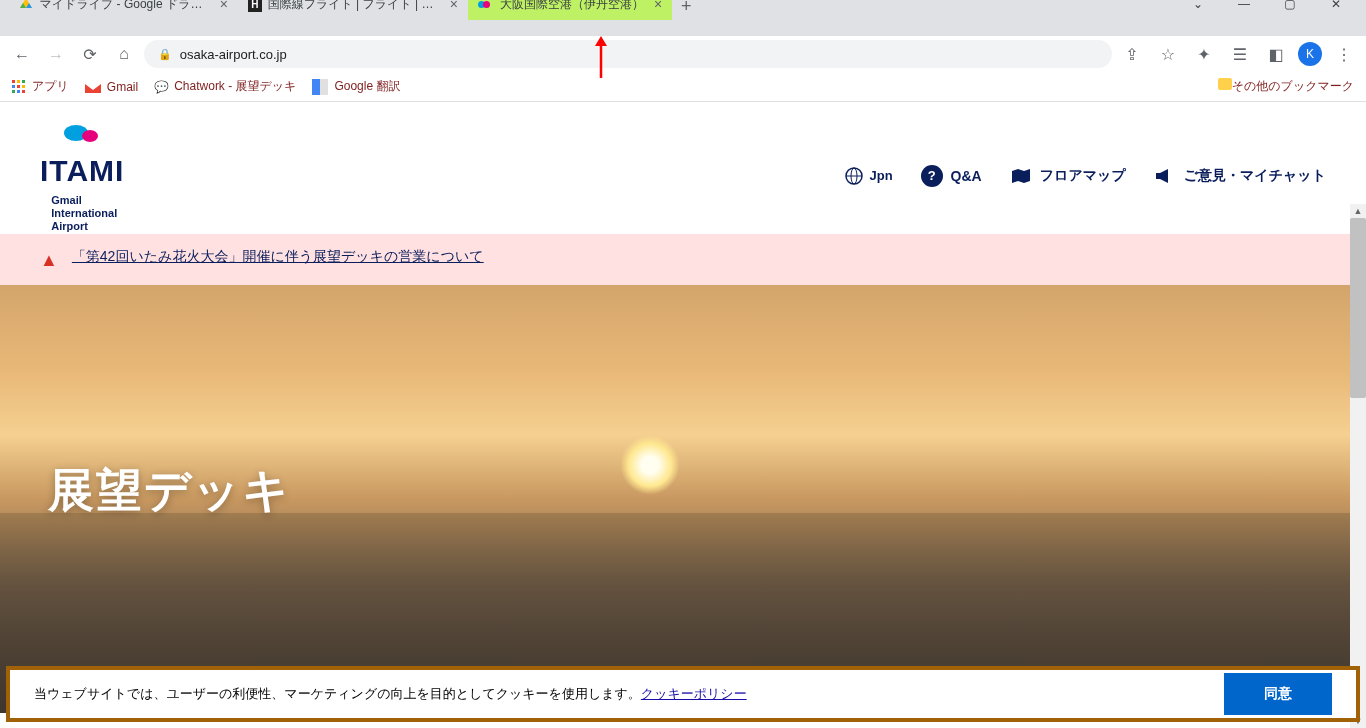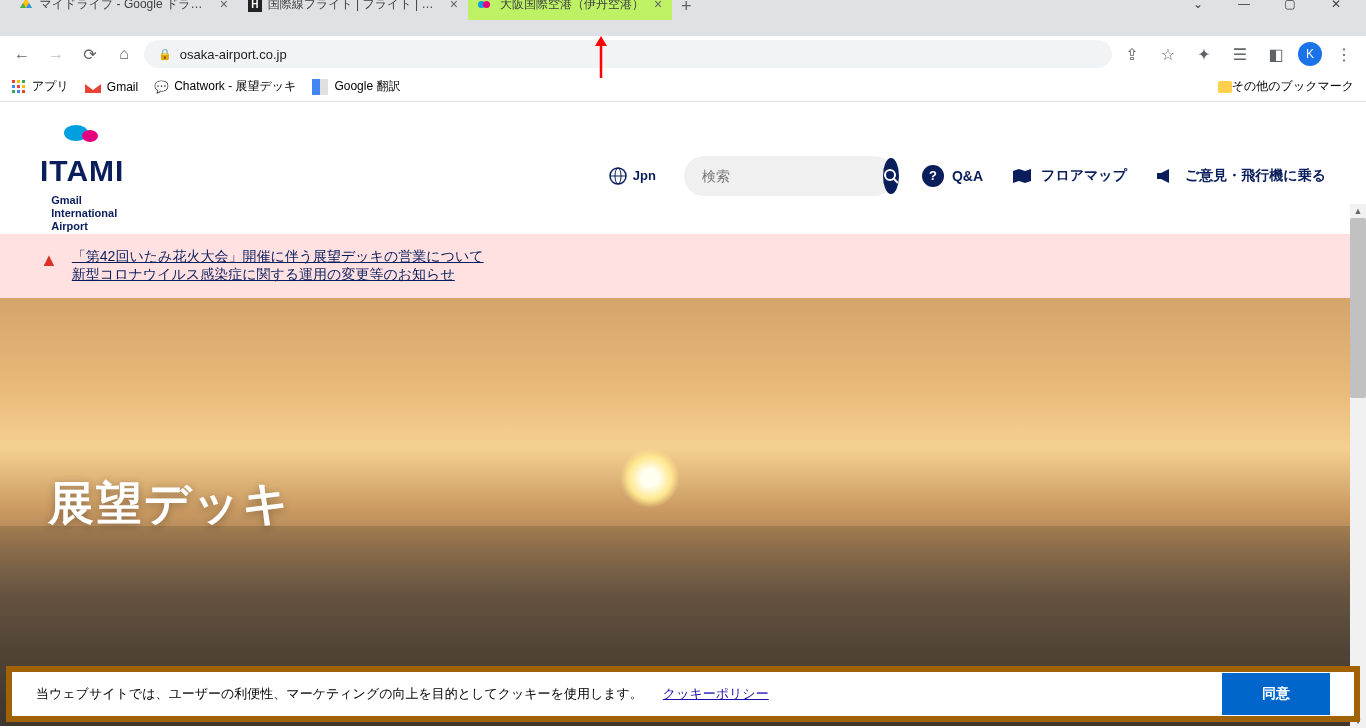--- a/index.html
+++ b/index.html
@@ -17,23 +17,23 @@
 
 
 .toolbar { height: 36px; background: #fff; display: flex; align-items: center; padding: 0 8px; gap: 6px; }
 .tool-icon { width: 28px; height: 28px; display: flex; align-items: center; justify-content: center; color: #5f6368; font-size: 16px; cursor: pointer; border-radius: 50%; }
 .omnibox { flex: 1; height: 28px; background: #f1f3f4; border-radius: 14px; display: flex; align-items: center; padding: 0 14px; gap: 8px; font-size: 13px; color: #202124; }
 .lock { font-size: 11px; }
 .right-icons { display: flex; align-items: center; gap: 8px; }
 .avatar { width: 24px; height: 24px; border-radius: 50%; background: #1a73e8; color: #fff; display: flex; align-items: center; justify-content: center; font-size: 12px; font-weight: 500; }
 
 
-.bookmarks { height: 30px; background: #fff; border-bottom: 1px solid #e0e0e0; display: flex; align-items: center; padding: 0 12px; gap: 16px; font-size: 12px; color: #000000; }
+.bookmarks { height: 30px; background: #fff; border-bottom: 1px solid #e0e0e0; display: flex; align-items: center; padding: 0 12px; gap: 16px; font-size: 12px; color: #7f1d1d; }
 .bm-item { display: flex; align-items: center; gap: 6px; cursor: pointer; }
-.bm-right { margin-left: auto; display: flex; align-items: center; }
+.bm-right { margin-left: auto; display: flex; align-items: flex-start; }
 .bm-folder { width: 14px; height: 12px; background: #ffd04c; border-radius: 2px; }
 
 
 .site-header { background: #fff; padding: 16px 40px 0; }
 .header-top { display: flex; align-items: center; gap: 24px; }
 .logo { display: flex; align-items: center; gap: 6px; flex-direction: column; }
 .logo-mark { display: flex; align-items: center; }
 .logo-text { font-size: 30px; font-weight: 900; letter-spacing: 1px; color: #0a1e5c; }
 .logo-sub { font-size: 11px; line-height: 1.2; color: #0a1e5c; font-weight: 600; margin-left: 4px; }
 .header-right { margin-left: auto; display: flex; flex-direction: column; gap: 10px; align-items: flex-end; }
@@ -43,37 +43,37 @@
 .search-input { border: none; background: transparent; outline: none; flex: 1; font-size: 14px; }
 .search-btn { width: 36px; height: 36px; border-radius: 50%; background: #0a1e5c; color: #fff; display: flex; align-items: center; justify-content: center; margin-right: 2px; cursor: pointer; }
 .util-link { display: flex; align-items: center; gap: 8px; font-size: 14px; font-weight: 700; color: #0a1e5c; cursor: pointer; }
 .nav-row { display: flex; gap: 42px; font-size: 16px; font-weight: 700; color: #0a1e5c; padding-bottom: 18px; }
 .nav-item { cursor: pointer; }
 
 
 .alerts { background: #ffe1e1; padding: 14px 40px; }
 .alert-row { display: flex; align-items: flex-start; gap: 14px; }
 .alert-icon { color: #d93025; font-size: 18px; margin-top: 2px; }
-.alert-links { display: flex; flex-direction: column; }
+.alert-links { display: flex; flex-direction: column; gap: 10px; }
 .alert-link { color: #0a1e5c; font-size: 14px; text-decoration: underline; cursor: pointer; }
 
 
 .hero { position: relative; height: 428px; background: linear-gradient(to bottom, #d4a56b 0%, #e8b878 20%, #f5d090 35%, #c89860 50%, #7a6550 70%, #4a4540 100%); overflow: hidden; }
 .sun { position: absolute; top: 150px; left: 620px; width: 60px; height: 60px; background: radial-gradient(circle, #fffef0 20%, #ffe890 50%, transparent 70%); border-radius: 50%; }
 .ground { position: absolute; bottom: 0; left: 0; right: 0; height: 200px; background: linear-gradient(to bottom, rgba(100,80,50,0.3) 0%, rgba(60,50,40,0.8) 100%); }
 .hero-title { position: absolute; left: 48px; top: 175px; font-size: 46px; font-weight: 900; color: #fff; text-shadow: 0 2px 8px rgba(0,0,0,0.3); letter-spacing: 2px; }
 .hero-btn { position: absolute; left: 48px; bottom: 40px; width: 280px; height: 44px; background: rgba(255,255,255,0.95); border-radius: 22px; display: flex; align-items: center; justify-content: center; font-size: 15px; color: #0a1e5c; font-weight: 600; cursor: pointer; box-shadow: 0 2px 8px rgba(0,0,0,0.2); }
 .hero-btn-arrow { position: absolute; right: 20px; color: #0a1e5c; font-size: 16px; }
 
 
 .red-arrow { position: absolute; left: 592px; top: 36px; color: #ff0000; font-size: 28px; pointer-events: none; }
 .red-arrow svg { width: 18px; height: 42px; }
 
 
-.cookie-bar { position: absolute; bottom: 6px; left: 6px; right: 6px; height: 56px; background: #fff; border: 6px solid #a16207; display: flex; align-items: center; padding: 0 24px; gap: 20px; font-size: 13px; }
+.cookie-bar { position: absolute; bottom: 6px; left: 6px; right: 6px; height: 56px; background: #fff; border: 4px solid #a16207; display: flex; align-items: center; padding: 0 24px; gap: 0; font-size: 13px; }
 .cookie-link { color: #1a0dab; text-decoration: underline; cursor: pointer; }
 .cookie-btn { margin-left: auto; background: #0066cc; color: #fff; padding: 12px 40px; font-size: 14px; font-weight: 600; cursor: pointer; border: none; }
 
 
 .scrollbar { position: absolute; right: 0; top: 102px; bottom: 0; width: 16px; background: #f1f1f1; }
 .scroll-thumb { position: absolute; top: 14px; width: 16px; height: 180px; background: #c1c1c1; border-radius: 2px; }
 .scroll-arrow { position: absolute; width: 16px; height: 14px; display: flex; align-items: center; justify-content: center; font-size: 9px; color: #666; }
 .scroll-arrow.up { top: 0; }
 .scroll-arrow.down { bottom: 0; }
 
@@ -194,56 +194,46 @@
       <div class="header-right">
         <div class="top-row">
           <div class="lang">
             <svg width="18" height="18">
                 <circle cx="9" cy="9" r="8" fill="none" stroke="#0a1e5c" stroke-width="1.5"></circle>
                 <ellipse cx="9" cy="9" rx="3" ry="8" fill="none" stroke="#0a1e5c" stroke-width="1"></ellipse>
                 <line x1="1" y1="9" x2="17" y2="9" stroke="#0a1e5c" stroke-width="1"></line>
               </svg>
             <span>Jpn</span>
           </div>
-          <div class="search-box">
-            <input class="search-input" placeholder="検索" style="">
-            <div class="search-btn">
-              <svg width="16" height="16">
-                  <circle cx="7" cy="7" r="5" fill="none" stroke="#fff" stroke-width="2"></circle>
-                  <line x1="11" y1="11" x2="15" y2="15" stroke="#fff" stroke-width="2"></line>
-                </svg>
-            </div>
-          </div>
           <div class="util-link">
             <span style="width:22px;height:22px;border-radius:50%;background:#0a1e5c;color:#fff;display:flex;align-items:center;justify-content:center;font-size:13px">?</span>
             <span>Q&amp;A</span>
           </div>
           <div class="util-link">
             <svg width="22" height="18">
                 <path d="M2 4 L8 2 L14 4 L20 2 L20 14 L14 16 L8 14 L2 16 Z" fill="#0a1e5c"></path>
               </svg>
             <span>フロアマップ</span>
           </div>
           <div class="util-link">
             <svg width="22" height="18">
                 <path d="M2 6 L2 12 L6 12 L14 16 L14 2 L6 6 Z" fill="#0a1e5c"></path>
               </svg>
-            <span>ご意見・飛行機に乗る</span>
+            <span>ご意見・マイチャット</span>
           </div>
         </div>
       </div>
     </div>
   </div>
 
   <div class="alerts">
     <div class="alert-row">
       <span class="alert-icon">▲</span>
       <div class="alert-links">
         <a class="alert-link">「第42回いたみ花火大会」開催に伴う展望デッキの営業について</a>
-        <a class="alert-link">新型コロナウイルス感染症に関する運用の変更等のお知らせ</a>
       </div>
     </div>
   </div>
 
   <div class="hero">
     <div class="sun"></div>
     <div class="ground"></div>
     <div class="hero-title">展望デッキ</div>
   </div>
 

